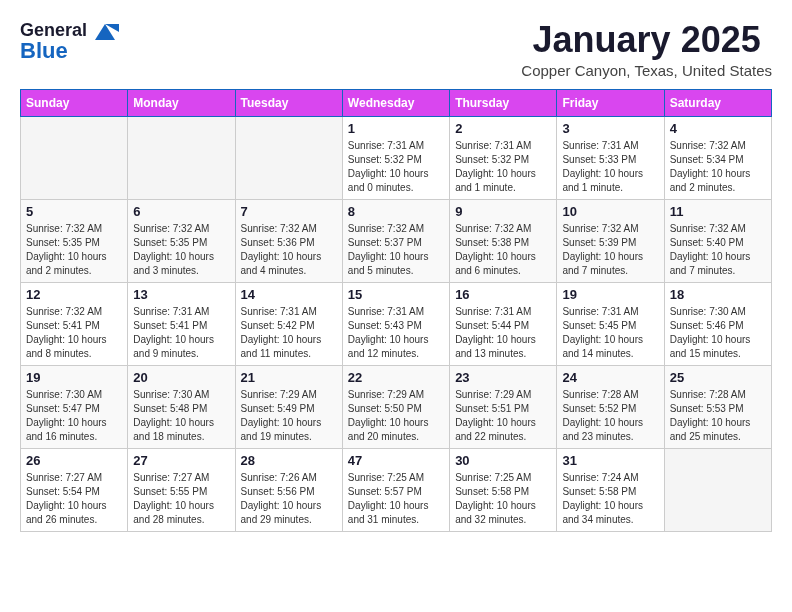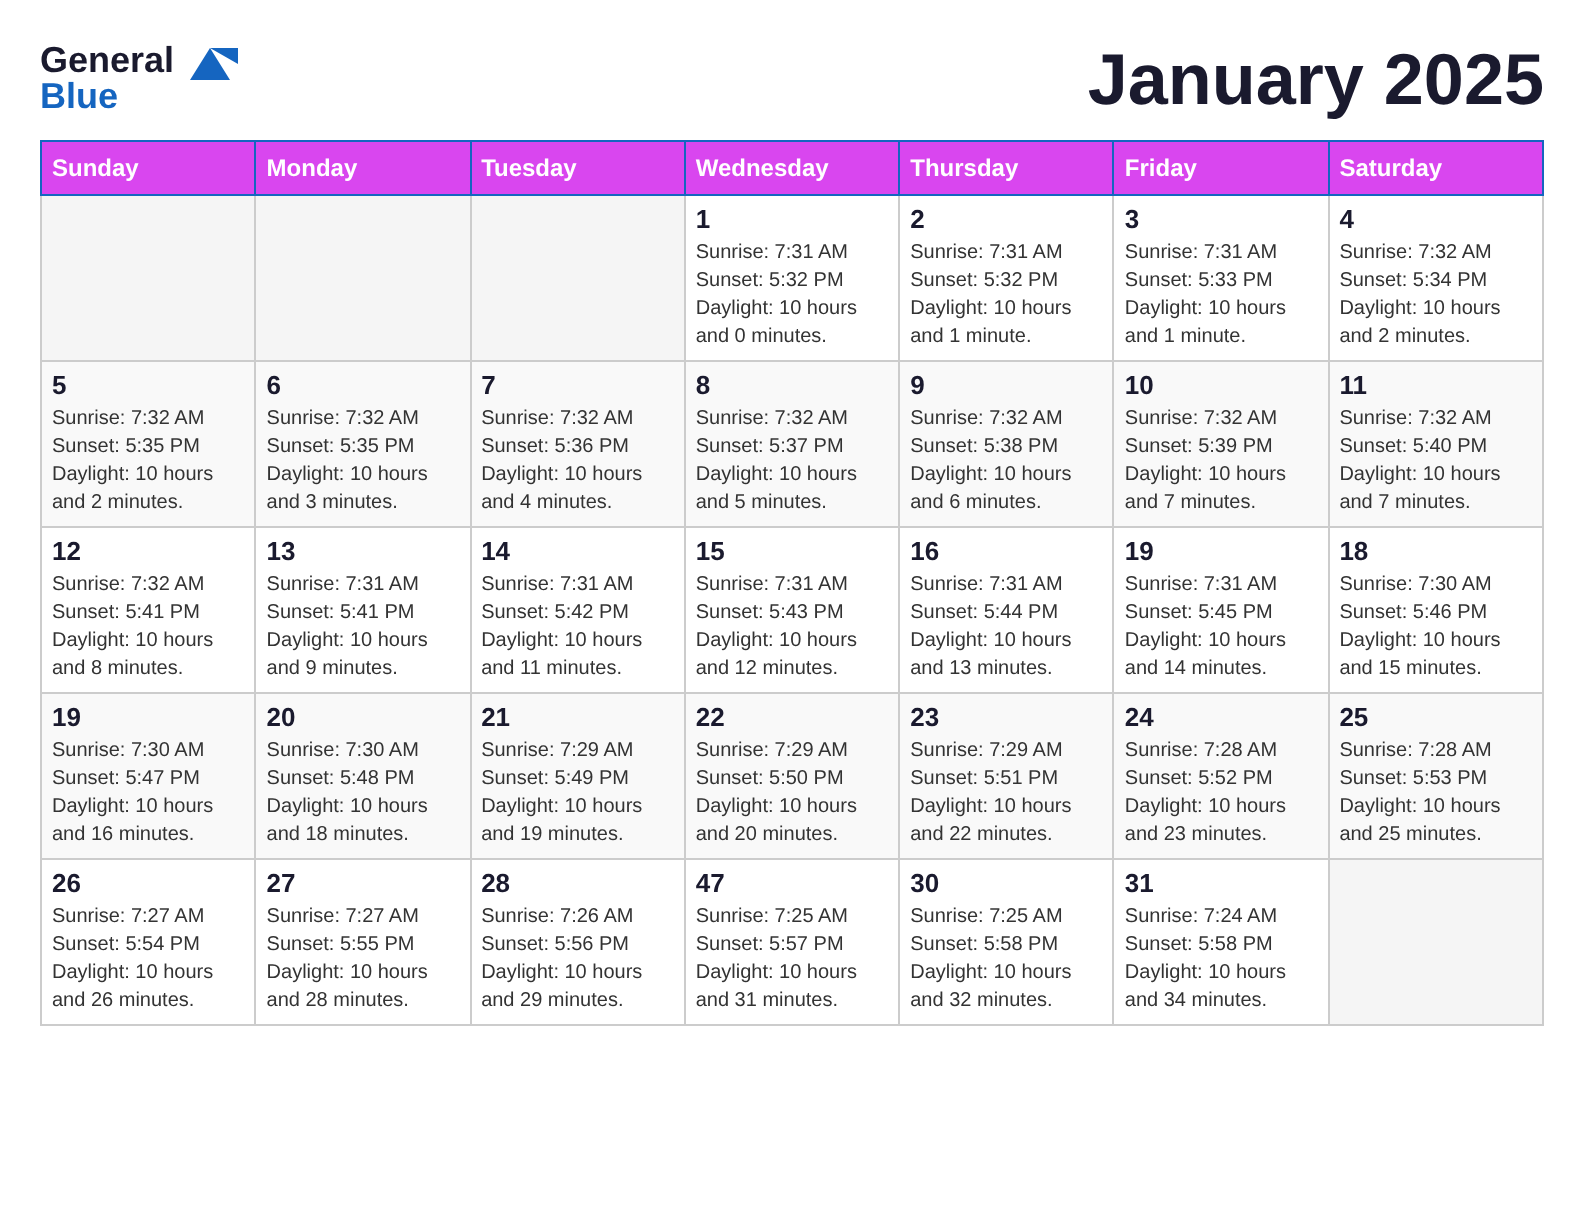--- a/index.html
+++ b/index.html
@@ -85,24 +85,25 @@
 
 <div class="header">
   <div class="logo">
     <div class="logo-top">
       <span style="font-size:18px;font-weight:bold;color:#1a1a2e;">General</span>
       <svg width="28" height="22" viewBox="0 0 28 22" style="margin-left:2px;">
         <polygon points="4,20 14,4 24,20" fill="#1565c0"></polygon>
         <polygon points="14,4 28,4 28,12" fill="#1565c0"></polygon>
       </svg>
     </div>
-    <span style="font-size:18px;font-weight:bold;color:#1565c0;margin-top:-4px;">Blue</span>
+    <span style="font-size:22px;font-weight:bold;color:#1565c0;margin-top:-4px;">Blue</span>
   </div>
   <div class="title-block">
     <div class="calendar-title">January 2025</div>
+    <div class="calendar-subtitle">Copper Canyon, Texas, United States</div>
   </div>
 </div>
 
 <table>
   <thead>
     <tr>
       <th>Sunday</th>
       <th>Monday</th>
       <th>Tuesday</th>
       <th>Wednesday</th>

